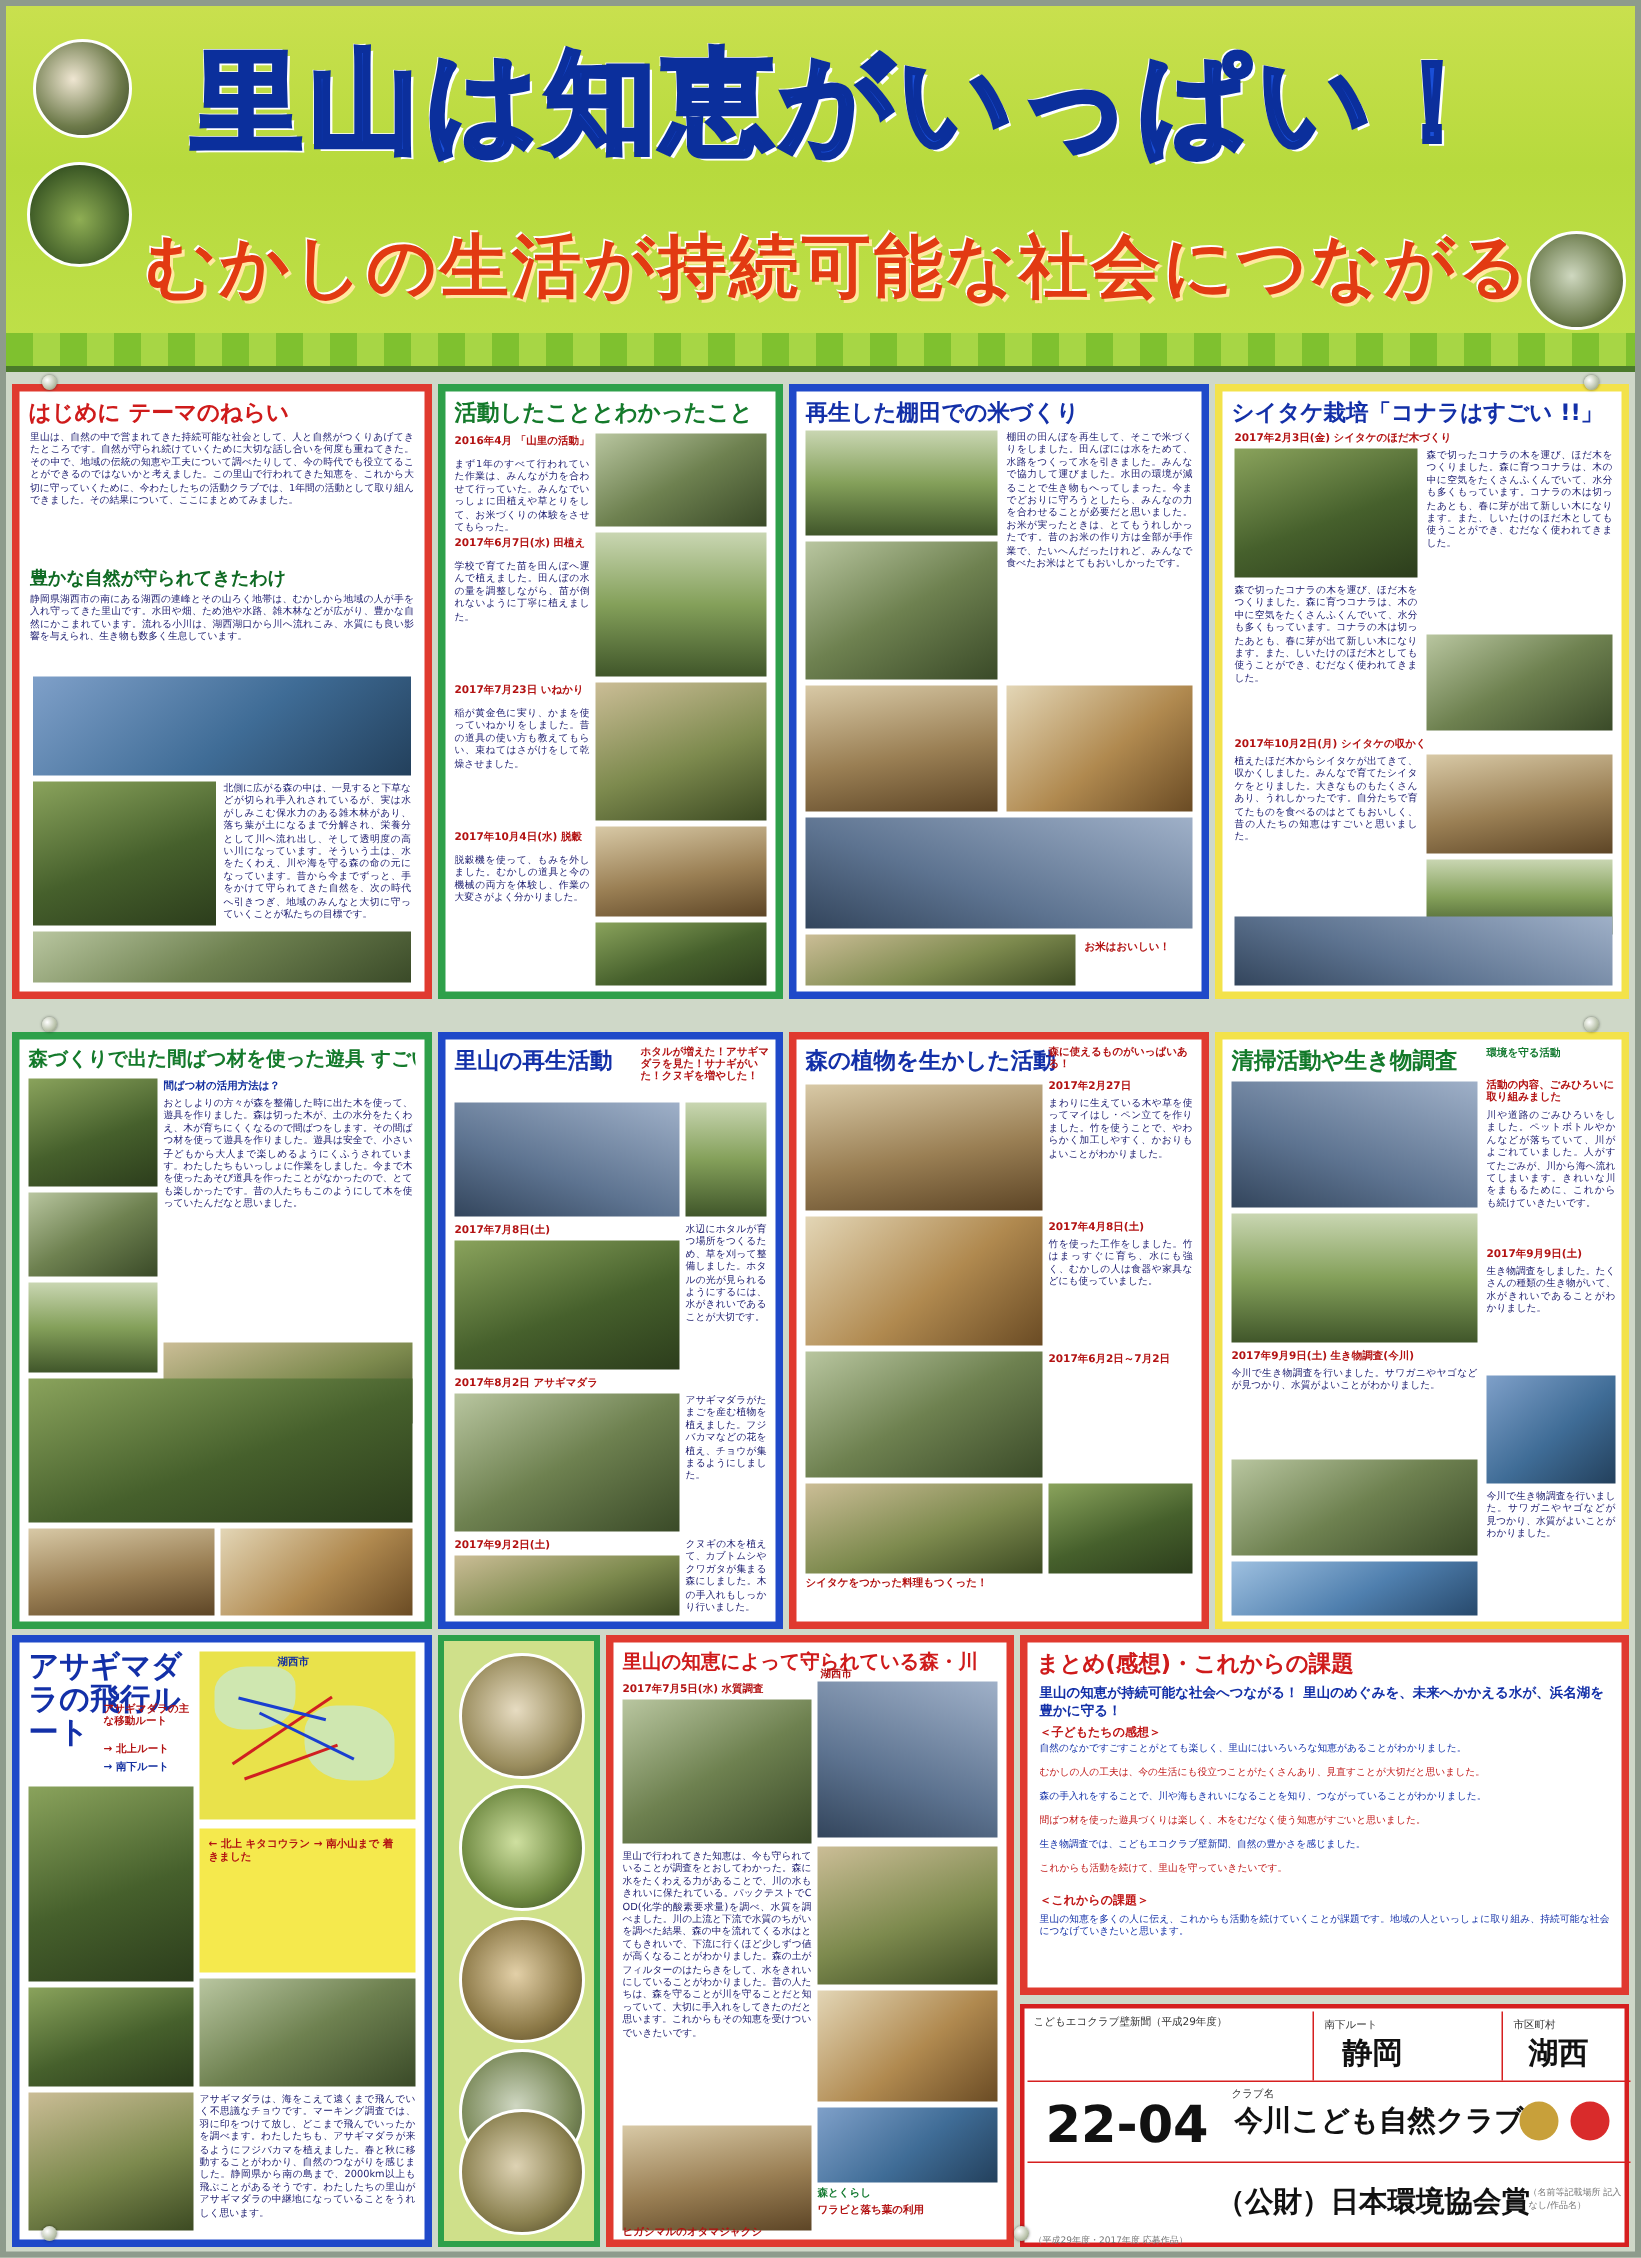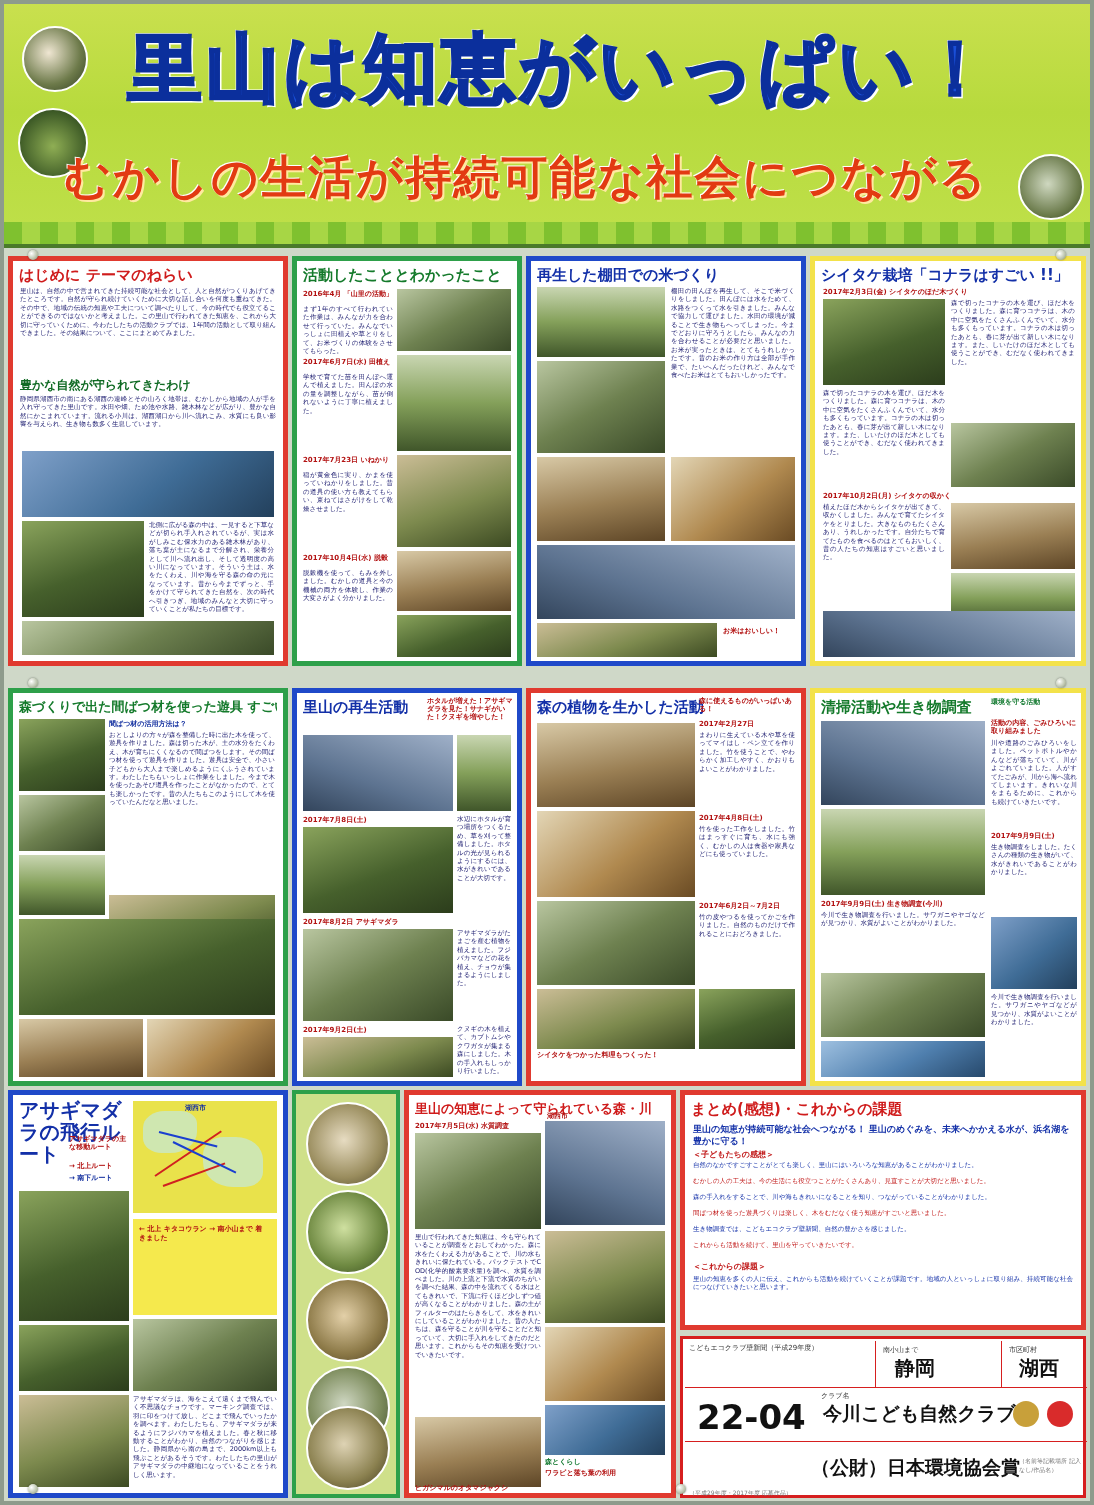--- a/index.html
+++ b/index.html
@@ -32,20 +32,21 @@
     text-align:center;
     -webkit-text-stroke:3px #0b2f9c;
     text-shadow:3px 3px 0 #ffffff, -2px -2px 0 #ffffff;
     letter-spacing:4px;
     white-space:nowrap;
   }
   .title-sub{
     position:absolute;left:60px;top:140px;width:990px;height:70px;
     color:#e23a12;
     font-size:46px;font-weight:bold;line-height:66px;
+    text-align:center;
     text-shadow:2px 2px 0 #ffe9a0,-1px -1px 0 #fff;
     letter-spacing:2px;
     white-space:nowrap;
   }
   .hdr-photo{
     position:absolute;border-radius:50%;border:2px solid #fff;
     background:#5a6b43;overflow:hidden;
   }
   .hdr-photo.p1{left:18px;top:22px;width:62px;height:62px;background:radial-gradient(circle at 40% 40%,#efe6d2,#6d7a4a 60%,#2f3d20);}
   .hdr-photo.p2{left:14px;top:104px;width:66px;height:66px;background:radial-gradient(circle at 50% 55%,#8fae54,#3d5a26 70%,#1e2f12);}
@@ -213,21 +214,20 @@
     <div class="ptitle blue">森の植物を生かした活動</div>
     <div class="cap" style="left:168px;top:4px;width:98px;white-space:normal;line-height:8px;">森に使えるものがいっぱいある！</div>
     <div class="cap" style="left:168px;top:26px;">2017年2月27日</div>
     <div class="ph d" style="left:6px;top:30px;width:158px;height:84px;"></div>
     <div class="hand" style="position:absolute;left:168px;top:38px;width:96px;height:78px;">まわりに生えている木や草を使ってマイはし・ペン立てを作りました。竹を使うことで、やわらかく加工しやすく、かおりもよいことがわかりました。</div>
     <div class="cap" style="left:168px;top:120px;">2017年4月8日(土)</div>
     <div class="ph g" style="left:6px;top:118px;width:158px;height:86px;"></div>
     <div class="hand" style="position:absolute;left:168px;top:132px;width:96px;height:72px;">竹を使った工作をしました。竹はまっすぐに育ち、水にも強く、むかしの人は食器や家具などにも使っていました。</div>
     <div class="cap" style="left:168px;top:208px;">2017年6月2日～7月2日</div>
     <div class="ph b" style="left:6px;top:208px;width:158px;height:84px;"></div>
-    <div class="hand" style="position:absolute;left:168px;top:220px;width:96px;height:72px;">竹の皮やつるを使ってかごを作りました。自然のものだけで作れることにおどろきました。</div>
     <div class="ph i" style="left:6px;top:296px;width:158px;height:60px;"></div>
     <div class="ph a" style="left:168px;top:296px;width:96px;height:60px;"></div>
     <div class="cap" style="left:6px;top:358px;width:258px;white-space:normal;line-height:8px;">シイタケをつかった料理もつくった！</div>
   </div>
 
   <div class="board yellow" style="left:806px;top:684px;width:276px;height:398px;"></div>
   <div class="panel" style="left:811px;top:689px;width:266px;height:388px;">
     <div class="ptitle green">清掃活動や生き物調査</div>
     <div class="cap green" style="left:176px;top:4px;text-align:center;">環境を守る活動</div>
     <div class="cap" style="left:176px;top:26px;width:86px;white-space:normal;line-height:8px;">活動の内容、ごみひろいに取り組みました</div>
@@ -307,21 +307,21 @@
     <div class="hand" style="position:absolute;left:8px;top:130px;width:380px;height:14px;color:#1330a8;">生き物調査では、こどもエコクラブ壁新聞、自然の豊かさを感じました。</div>
     <div class="hand" style="position:absolute;left:8px;top:146px;width:380px;height:14px;color:#c01616;">これからも活動を続けて、里山を守っていきたいです。</div>
     <div style="position:absolute;left:8px;top:166px;font-size:8px;font-weight:bold;color:#c01616;">＜これからの課題＞</div>
     <div class="hand" style="position:absolute;left:8px;top:180px;width:380px;height:44px;color:#1330a8;">里山の知恵を多くの人に伝え、これからも活動を続けていくことが課題です。地域の人といっしょに取り組み、持続可能な社会につなげていきたいと思います。</div>
   </div>
 
   <div class="award" style="left:676px;top:1332px;width:406px;height:162px;">
     <div style="position:absolute;left:6px;top:4px;font-size:7px;color:#333;">こどもエコクラブ壁新聞（平成29年度）</div>
     <div style="position:absolute;left:192px;top:2px;width:1px;height:46px;background:#d61f1f;"></div>
     <div style="position:absolute;left:318px;top:2px;width:1px;height:46px;background:#d61f1f;"></div>
-    <div style="position:absolute;left:200px;top:6px;font-size:7px;color:#333;">南小山まで</div>
+    <div style="position:absolute;left:200px;top:6px;font-size:7px;color:#333;">南下ルート</div>
     <div style="position:absolute;left:212px;top:16px;font-size:20px;font-weight:bold;color:#111;">静岡</div>
     <div style="position:absolute;left:326px;top:6px;font-size:7px;color:#333;">市区町村</div>
     <div style="position:absolute;left:336px;top:16px;font-size:20px;font-weight:bold;color:#111;">湖西</div>
     <div style="position:absolute;left:2px;top:48px;width:402px;height:1px;background:#d61f1f;"></div>
     <div class="awd-num" style="position:absolute;left:14px;top:58px;">22-04</div>
     <div style="position:absolute;left:138px;top:52px;font-size:7px;color:#333;">クラブ名</div>
     <div style="position:absolute;left:140px;top:62px;font-size:19px;font-weight:bold;color:#111;">今川こども自然クラブ</div>
     <div class="dot-gold" style="left:330px;top:62px;"></div>
     <div class="dot-red" style="left:364px;top:62px;"></div>
     <div style="position:absolute;left:2px;top:102px;width:402px;height:1px;background:#d61f1f;"></div>

